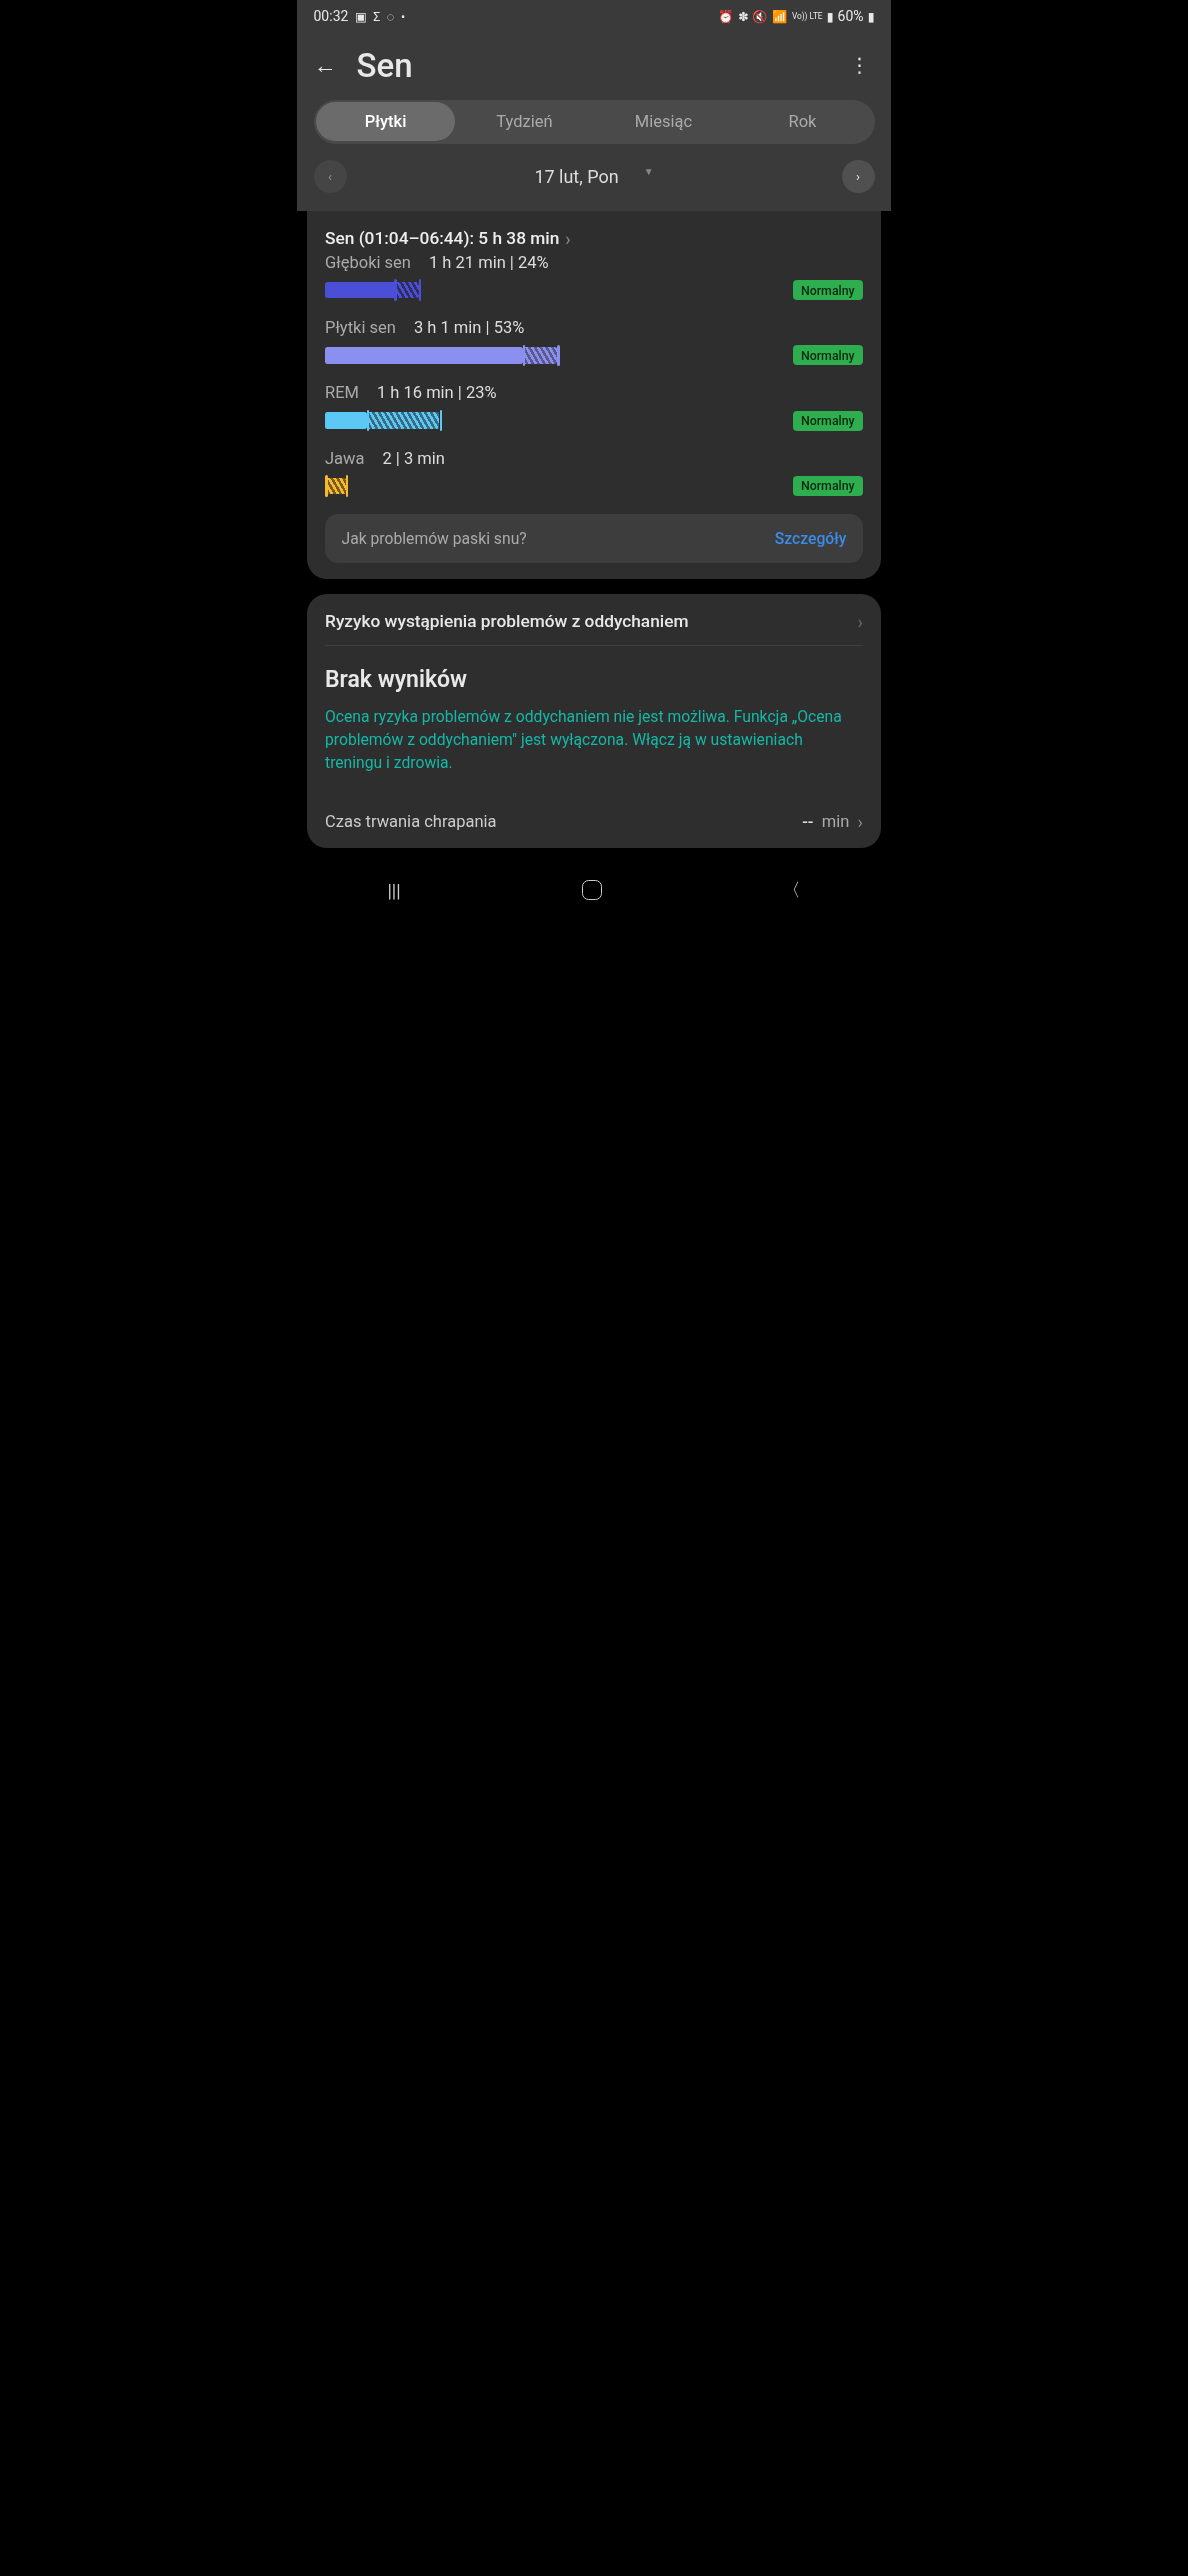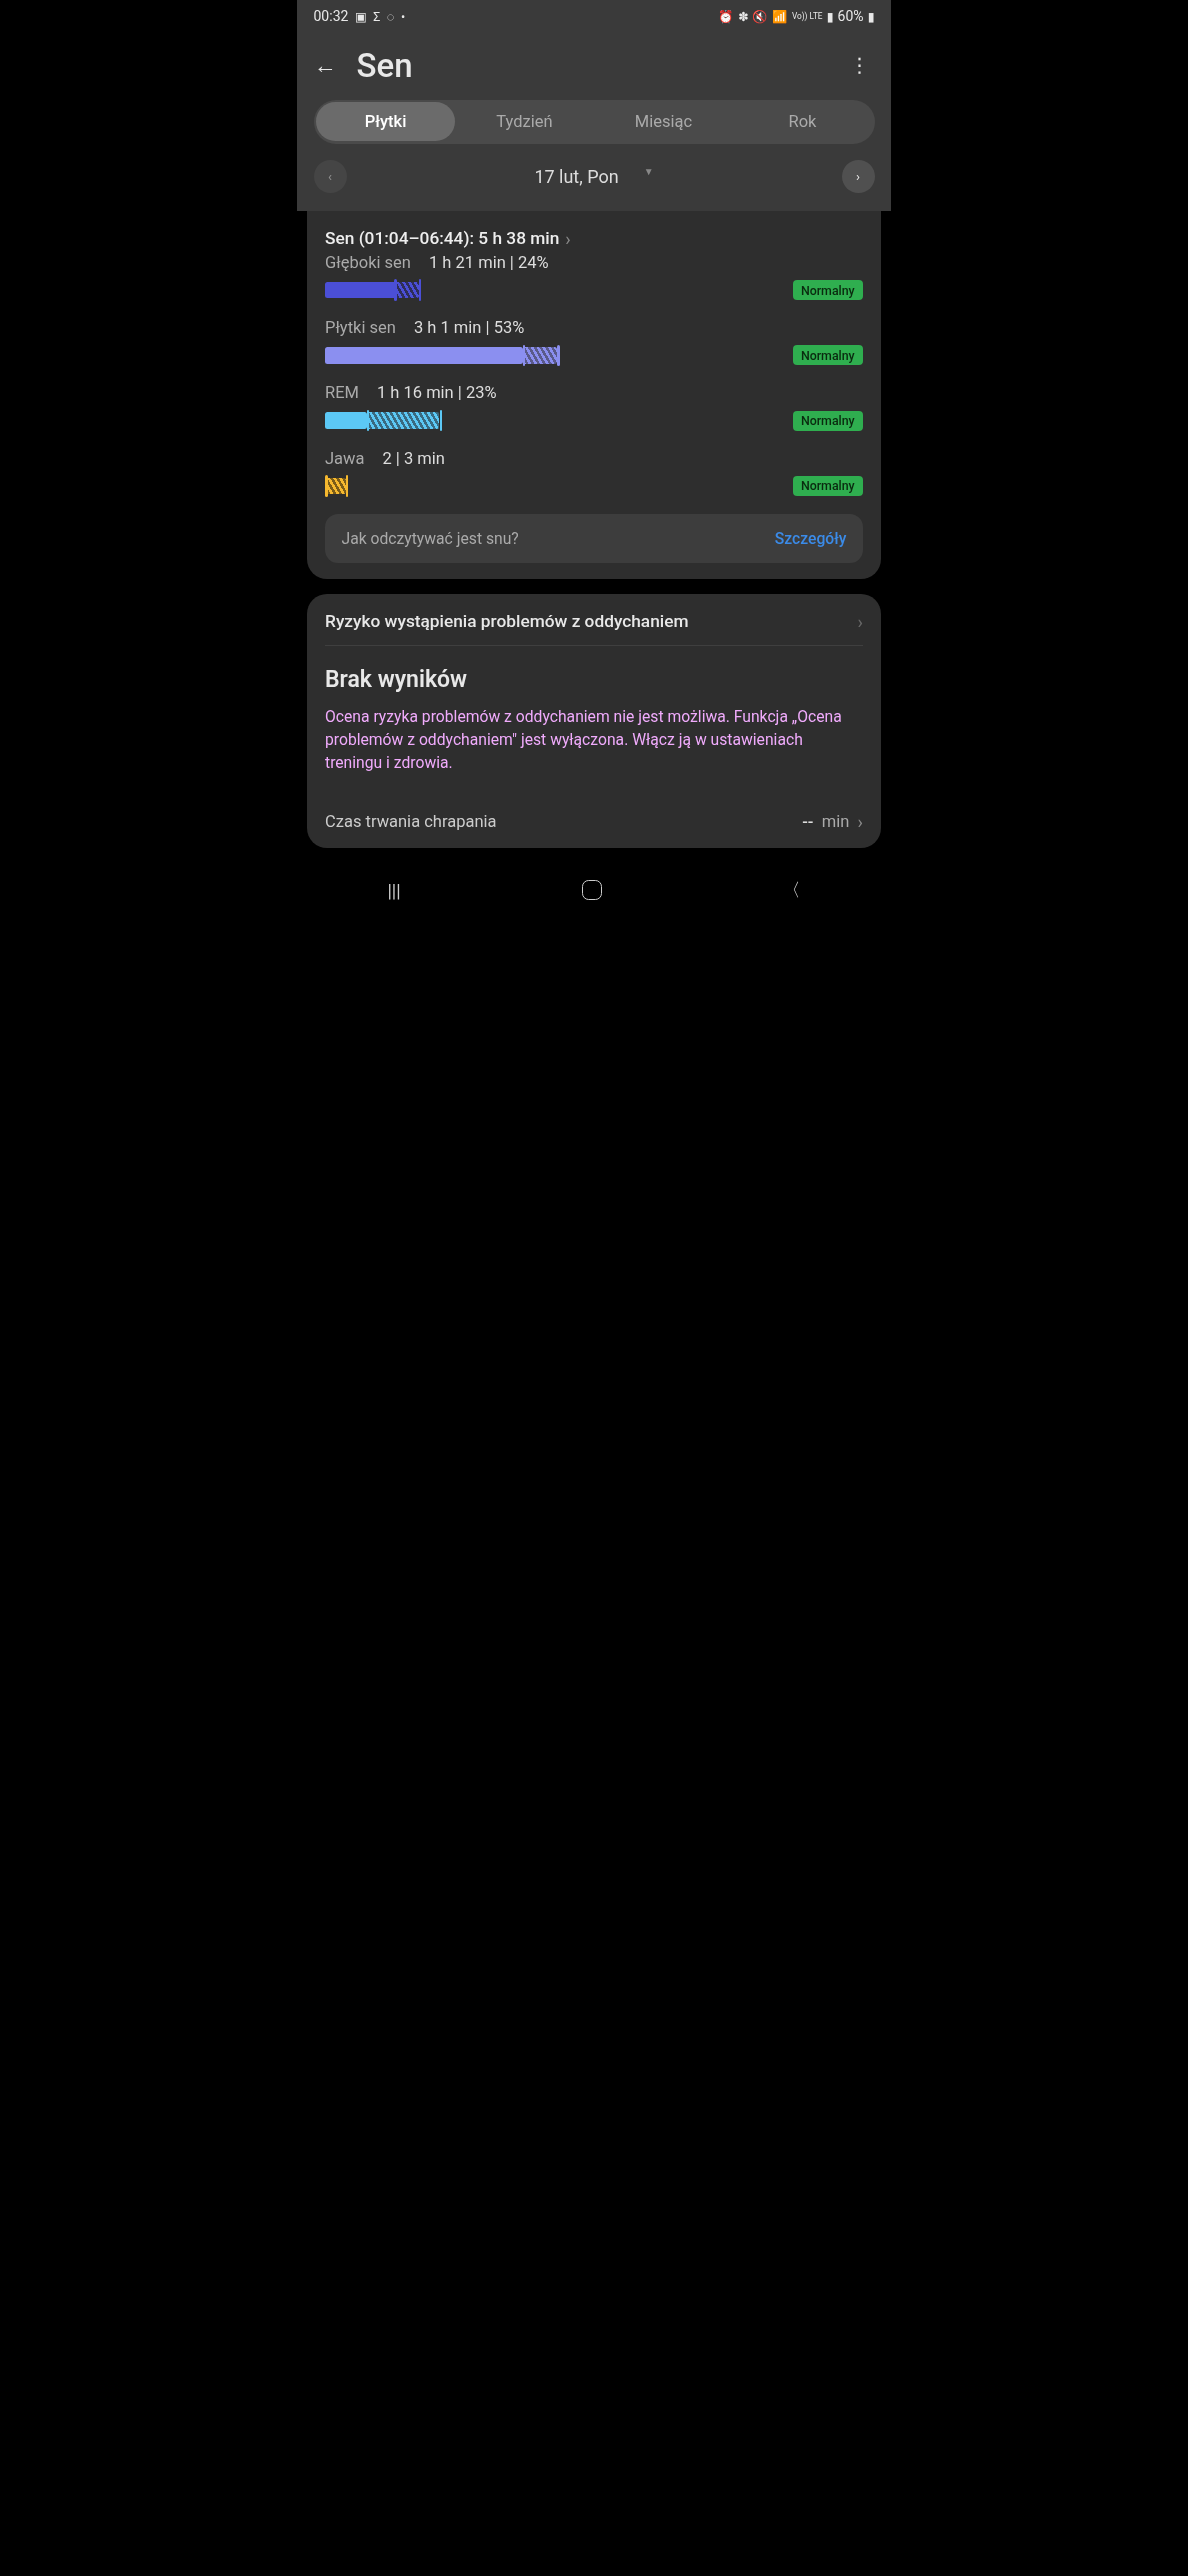--- a/index.html
+++ b/index.html
@@ -53,21 +53,21 @@
   .rem-solid { background: #5cc8f5; }
   .rem-hatch { background: repeating-linear-gradient(60deg, #5cc8f5, #5cc8f5 2.5px, #3a6a80 2.5px, #3a6a80 5px); }
   .awake-hatch { background: repeating-linear-gradient(60deg, #f5b82f, #f5b82f 2.5px, #7a5c18 2.5px, #7a5c18 5px); }
   
   .info-strip { background: #3d3d3d; border-radius: 13.2px; padding: 15px 16.5px; display: flex; justify-content: space-between; align-items: center; margin-top: 5px; }
   .info-q { font-size: 15.7px; color: #aaa; }
   .info-link { font-size: 15.7px; color: #3b8be8; font-weight: 500; }
   
   .section-title { display: flex; justify-content: space-between; align-items: center; font-size: 17.3px; font-weight: 500; padding-bottom: 13.2px; border-bottom: 0.8px solid #3f3f3f; }
   .result-heading { font-size: 23px; font-weight: 600; color: #e8e8e8; margin: 20px 0 13.2px; }
-  .result-body { font-size: 15.7px; line-height: 1.45; color: #f0abfc; margin-bottom: 36px; }
+  .result-body { font-size: 15.7px; line-height: 1.45; color: #14b8a6; margin-bottom: 36px; }
   
   .snore-row { display: flex; align-items: center; justify-content: space-between; font-size: 16.5px; color: #ccc; }
   .snore-right { display: flex; align-items: center; gap: 8.3px; color: #aaa; }
   .snore-val { color: #ddd; font-weight: 500; }
   
   .nav-bar { display: flex; justify-content: space-around; align-items: center; padding: 15px 0 10px; background: #000; }
   .nav-btn { color: #ccc; font-size: 18px; }
 </style>
 </head>
 <body>
@@ -186,21 +186,21 @@
         <div class="bar-track">
           <div class="bar-hatch awake-hatch" style="left:0;width:6%"></div>
           <div class="bar-tick" style="left:0;background:#f5b82f"></div>
           <div class="bar-tick" style="left:6%;background:#f5b82f"></div>
         </div>
         <span class="badge">Normalny</span>
       </div>
     </div>
 
     <div class="info-strip">
-      <span class="info-q">Jak odczytywać jest snu?</span>
+      <span class="info-q">Jak problemów paski snu?</span>
       <span class="info-link">Szczegóły</span>
     </div>
   </div>
 
   <div class="card">
     <div class="section-title">
       <span>Ryzyko wystąpienia problemów z oddychaniem</span>
       <span class="chev" style="color:#666">›</span>
     </div>
     <div class="result-heading">Brak wyników</div>

